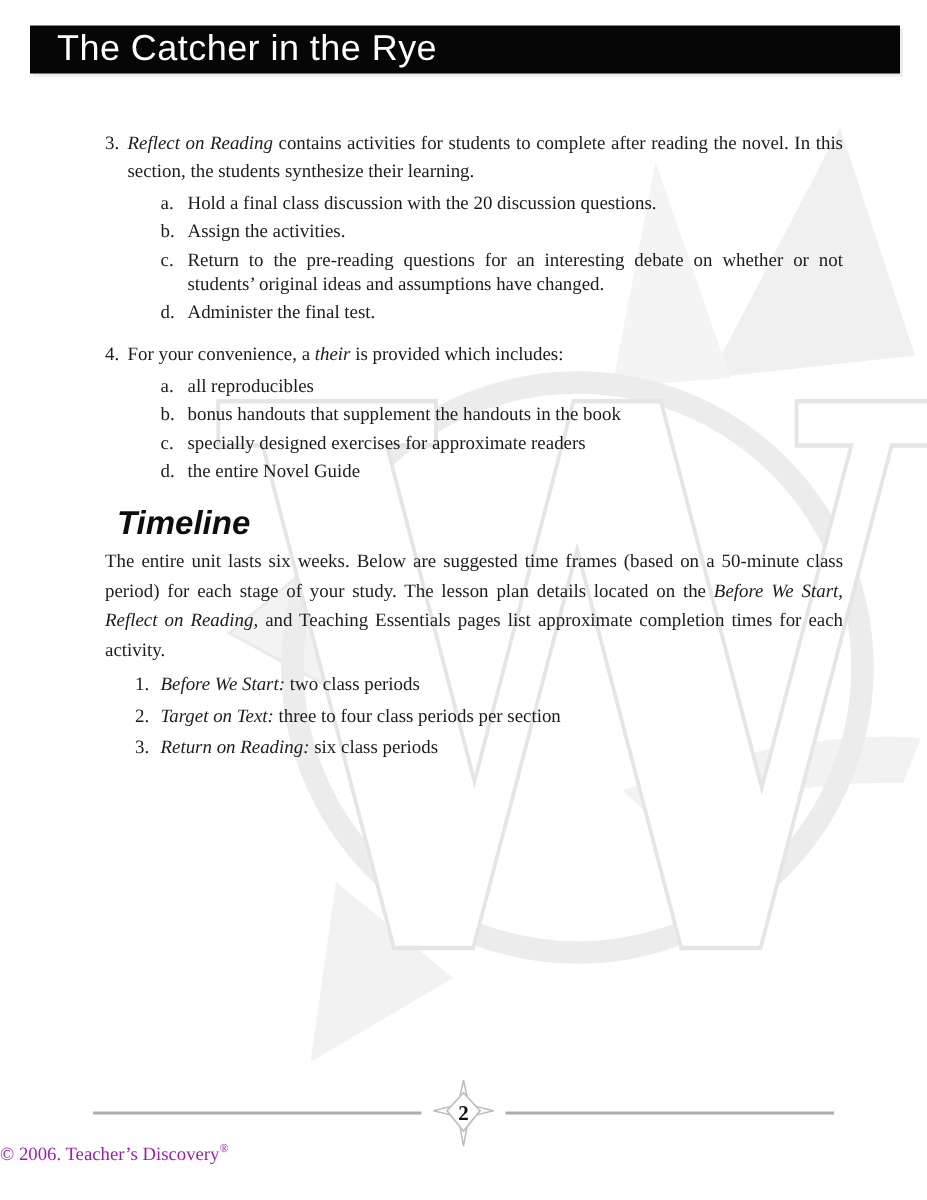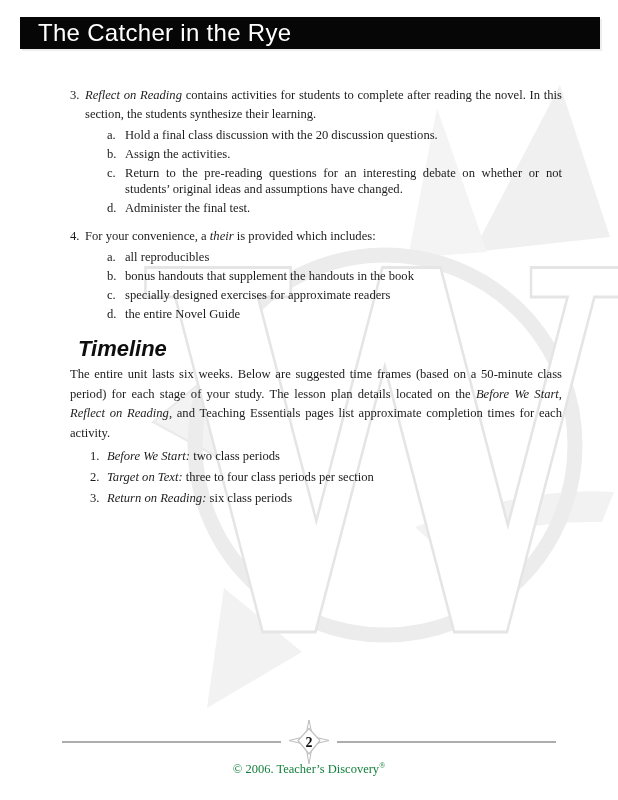--- a/index.html
+++ b/index.html
@@ -52,21 +52,21 @@
   .tl-row .tlbody{flex:1;}
   
   .footer-rule-row{
     position:absolute;left:62px;right:62px;top:719px;height:46px;
     display:flex;align-items:center;z-index:2;
   }
   .rule{flex:1;height:2px;background:#adadad;}
   .compass{flex:0 0 auto;margin:0 7px;}
   .copyright{
     position:absolute;left:0;right:0;top:761px;z-index:2;
-    text-align:center;font-size:12.5px;color:#15803d;
+    text-align:left;font-size:12.5px;color:#a21caf;
   }
   .copyright sup{font-size:8px;}
   i{font-style:italic;}
 </style>
 </head>
 <body>
 
 <div class="page">
 
   <svg class="watermark" width="618" height="800" viewBox="0 0 618 800" aria-hidden="true">

